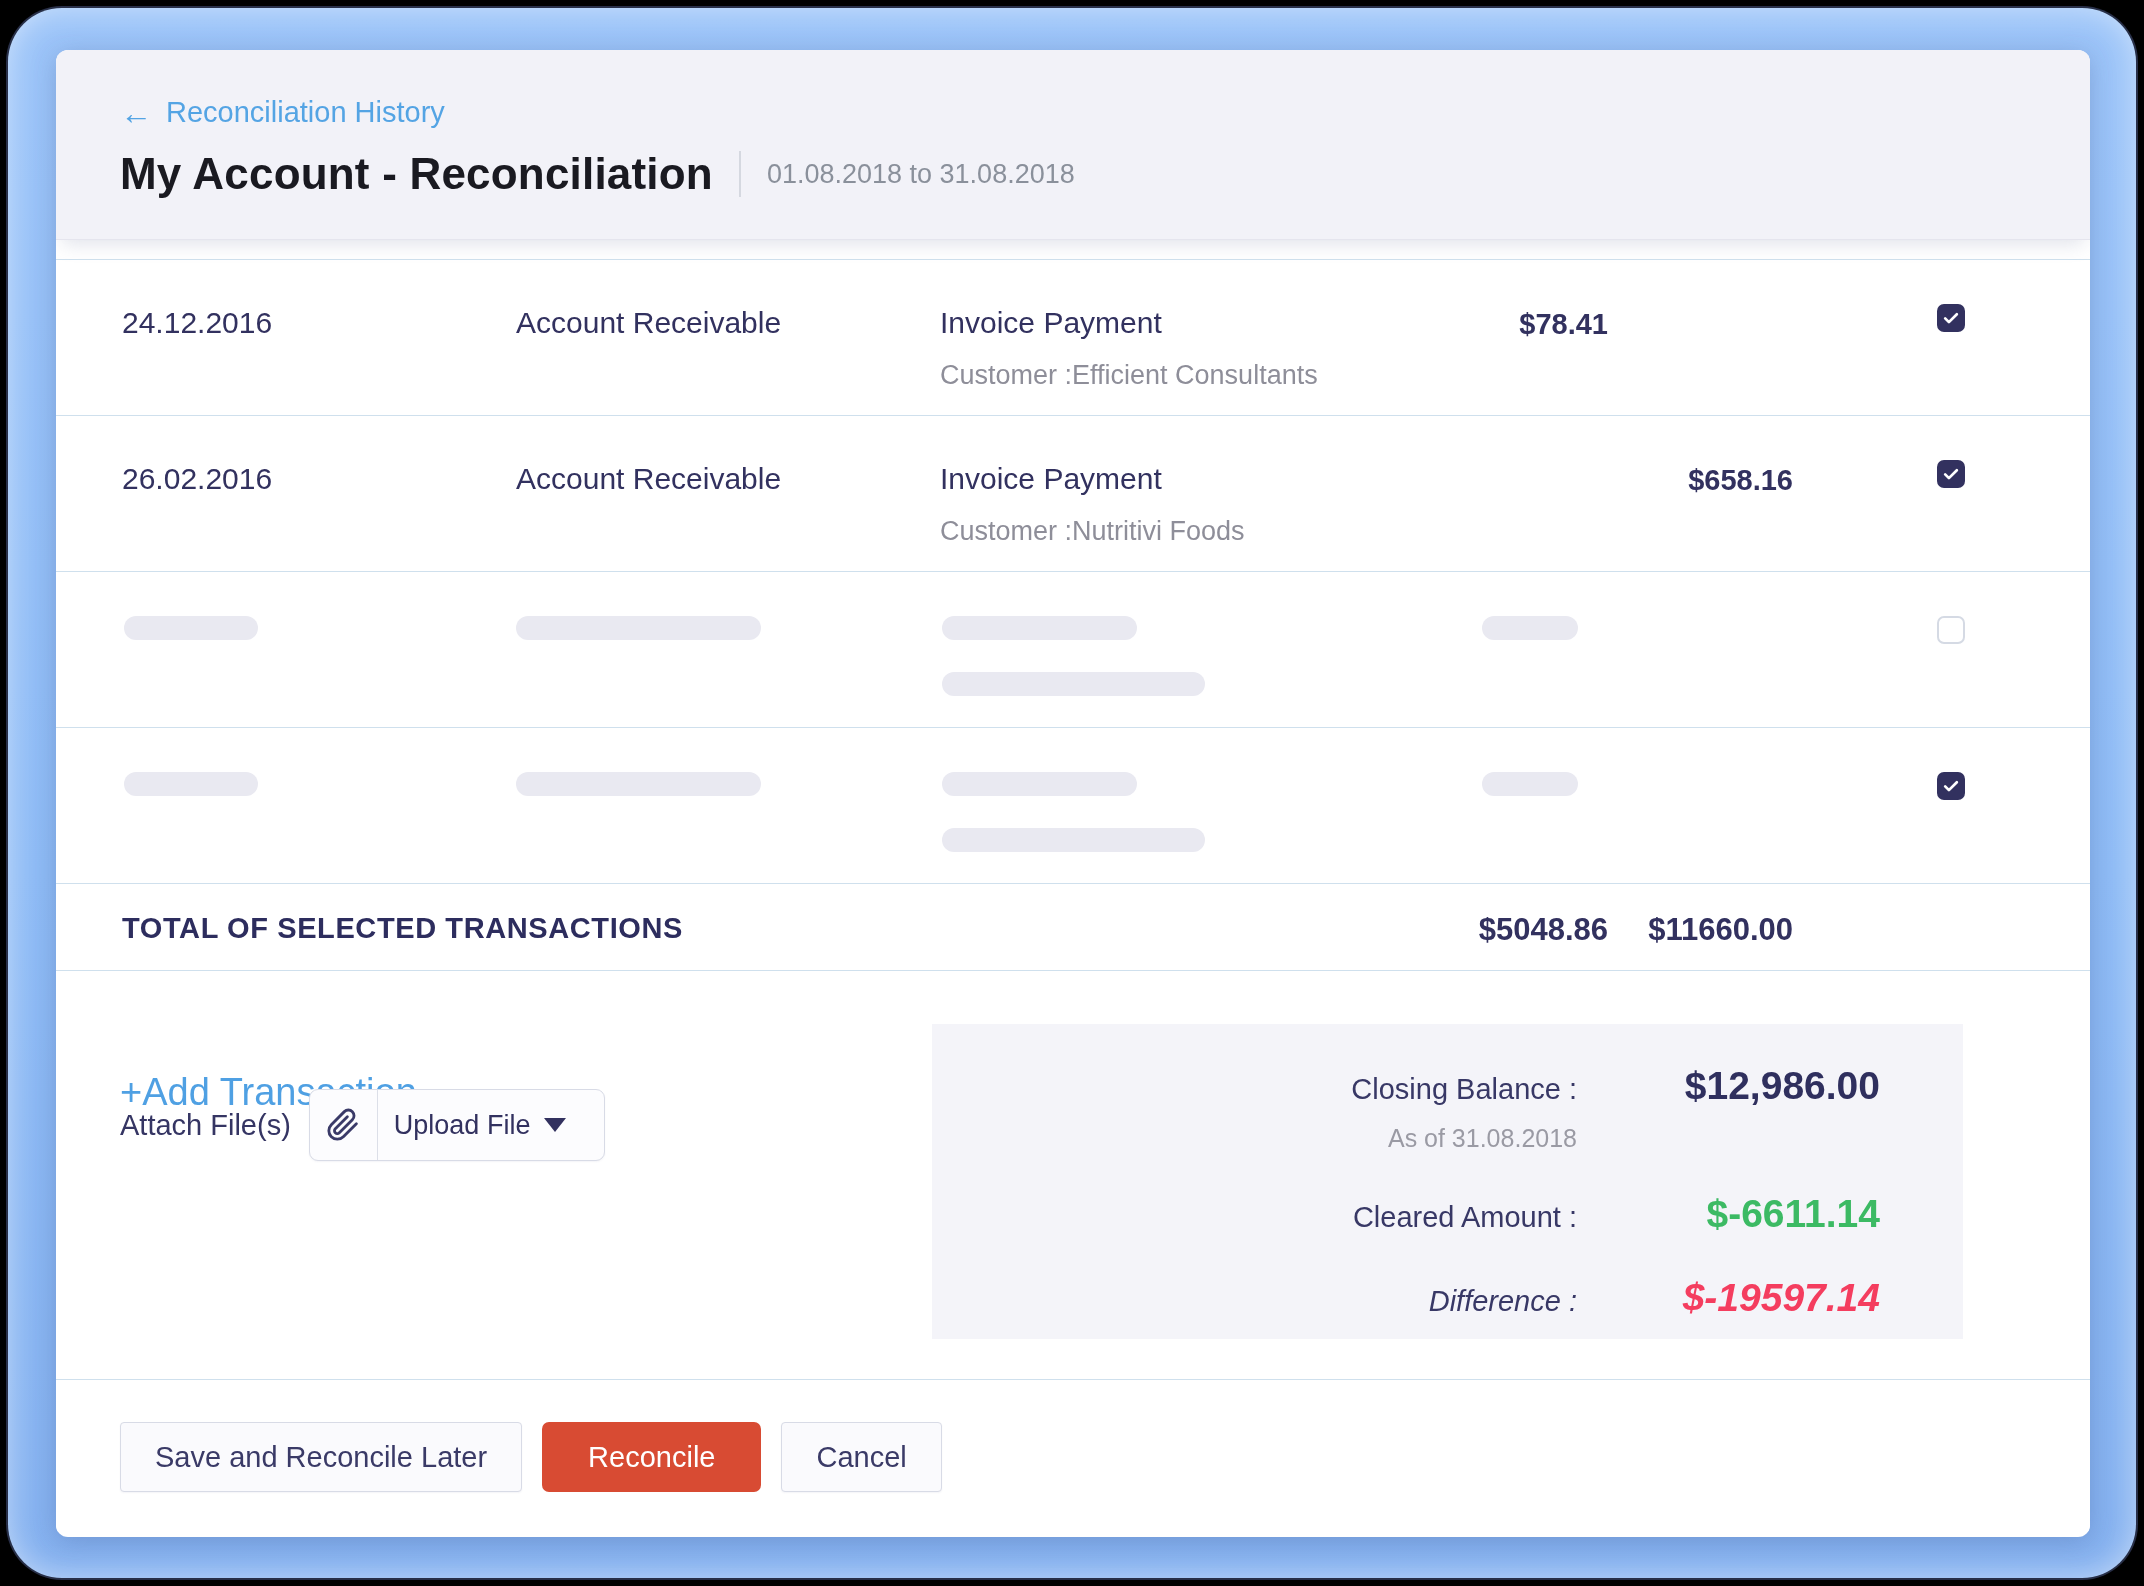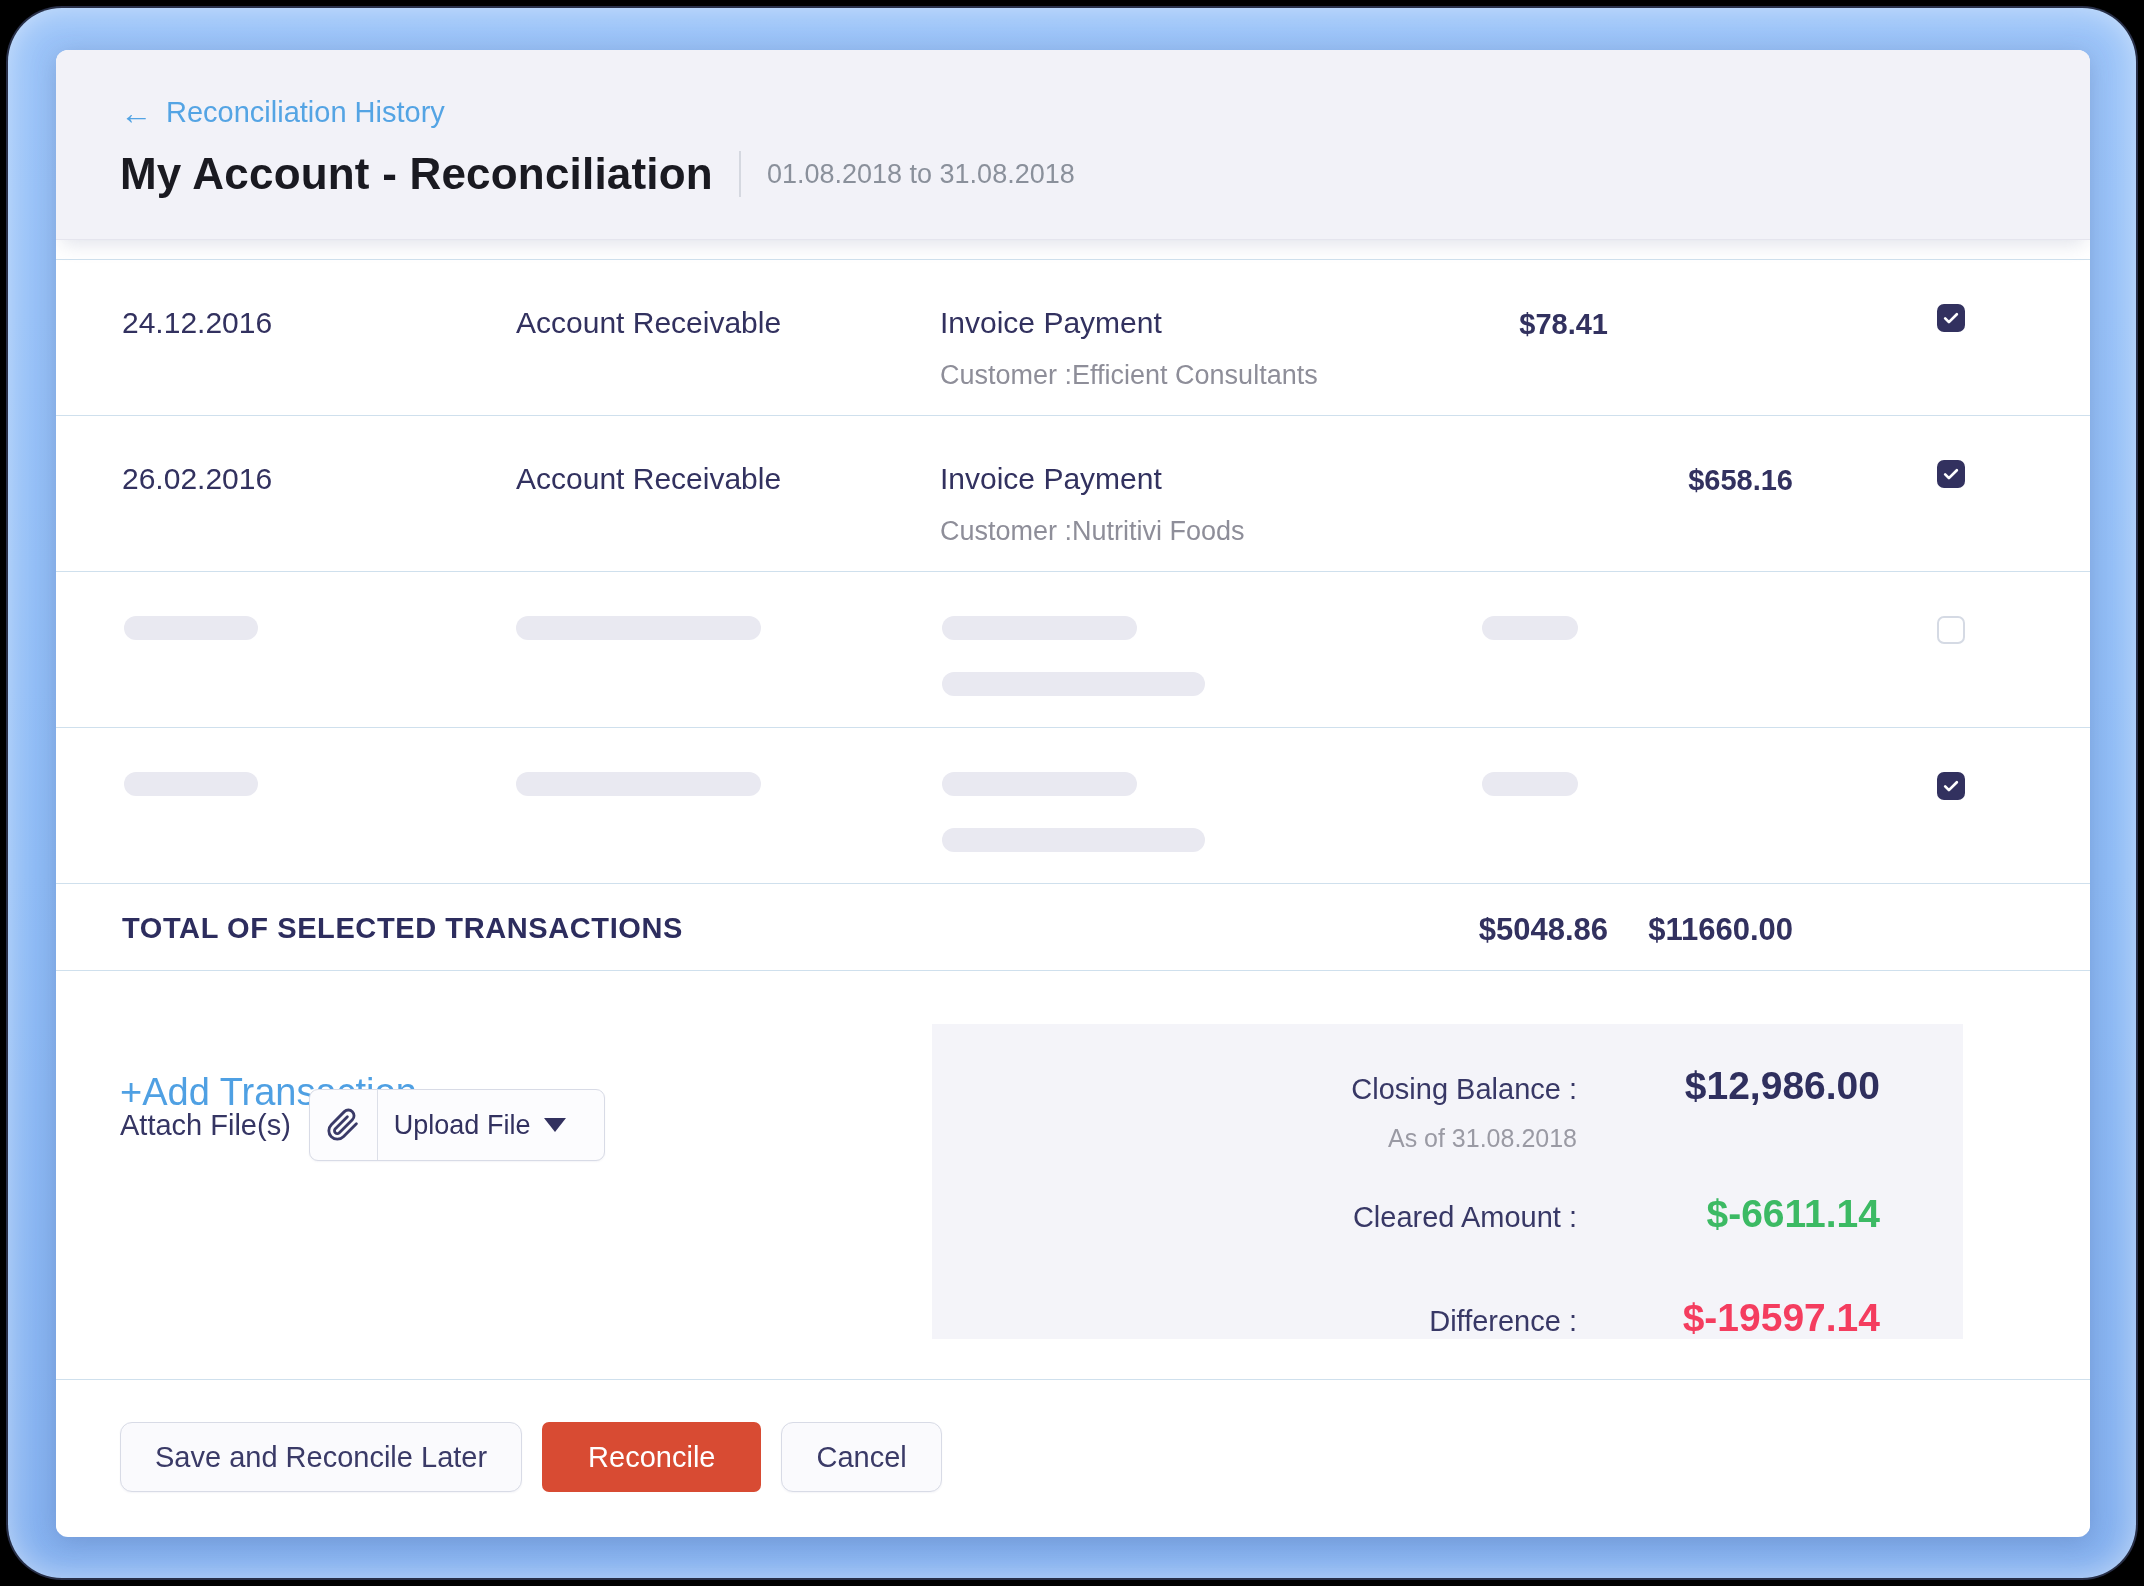--- a/index.html
+++ b/index.html
@@ -98,26 +98,26 @@
 
   
   .panel{position:absolute;left:876px;top:53px;width:1031px;height:315px;background:var(--panel-bg);
     padding:40px 83px 0 0;}
   .panel-row{display:flex;align-items:baseline;height:40px;}
   .panel-label{width:645px;text-align:right;font-size:29px;color:#383866;}
   .panel-value{flex:1;text-align:right;font-size:39px;font-weight:bold;}
   .v-navy{color:#2f2f5e;} .v-green{color:var(--green);} .v-red{color:var(--red);}
   .asof-row{height:36px;margin-top:20px;}
   .asof{width:645px;text-align:right;font-size:25px;color:#9a9aa4;}
-  .mt32{margin-top:32px;} .mt44{margin-top:64px;}
+  .mt32{margin-top:32px;} .mt44{margin-top:44px;font-style:italic;}
 
   
   .footer{border-top:1px solid var(--divider);height:153px;padding:42px 0 0 64px;
     display:flex;gap:20px;background:#fff;}
-  .btn{height:70px;border-radius:12px;font-size:29px;display:flex;align-items:center;
+  .btn{height:70px;border-radius:4px;font-size:29px;display:flex;align-items:center;
     justify-content:center;cursor:pointer;font-family:inherit;}
   .btn-light{background:var(--btn-bg);border:1px solid var(--btn-border);color:#3a3a67;
     padding:0 34px;box-shadow:0 1px 2px rgba(60,70,120,.06);}
   .btn-primary{background:var(--btn-red);border:none;color:#fff;padding:0 46px;border-radius:7px;}
 </style>
 </head>
 <body>
 
 <div class="stage">
   <div class="frame">

